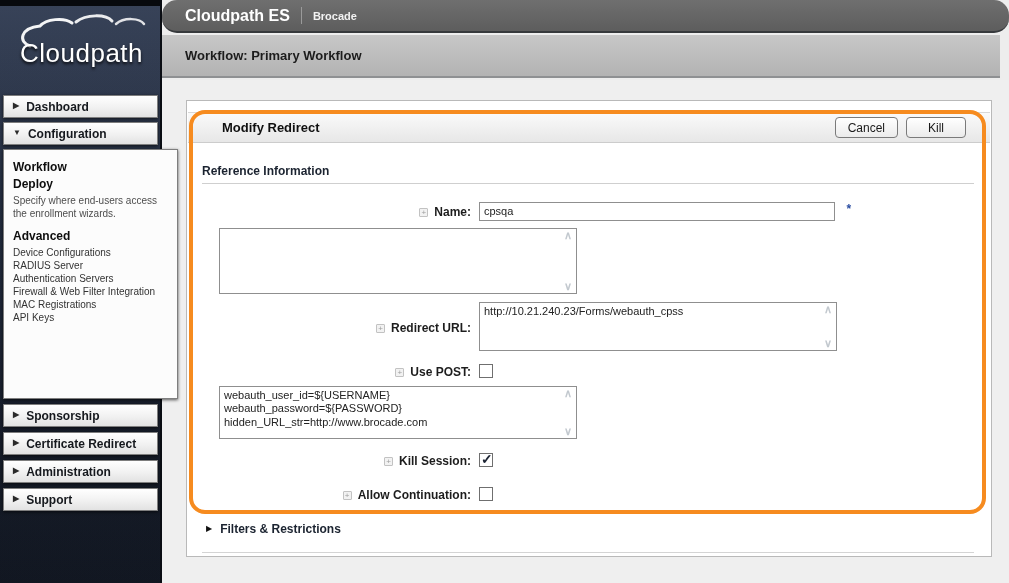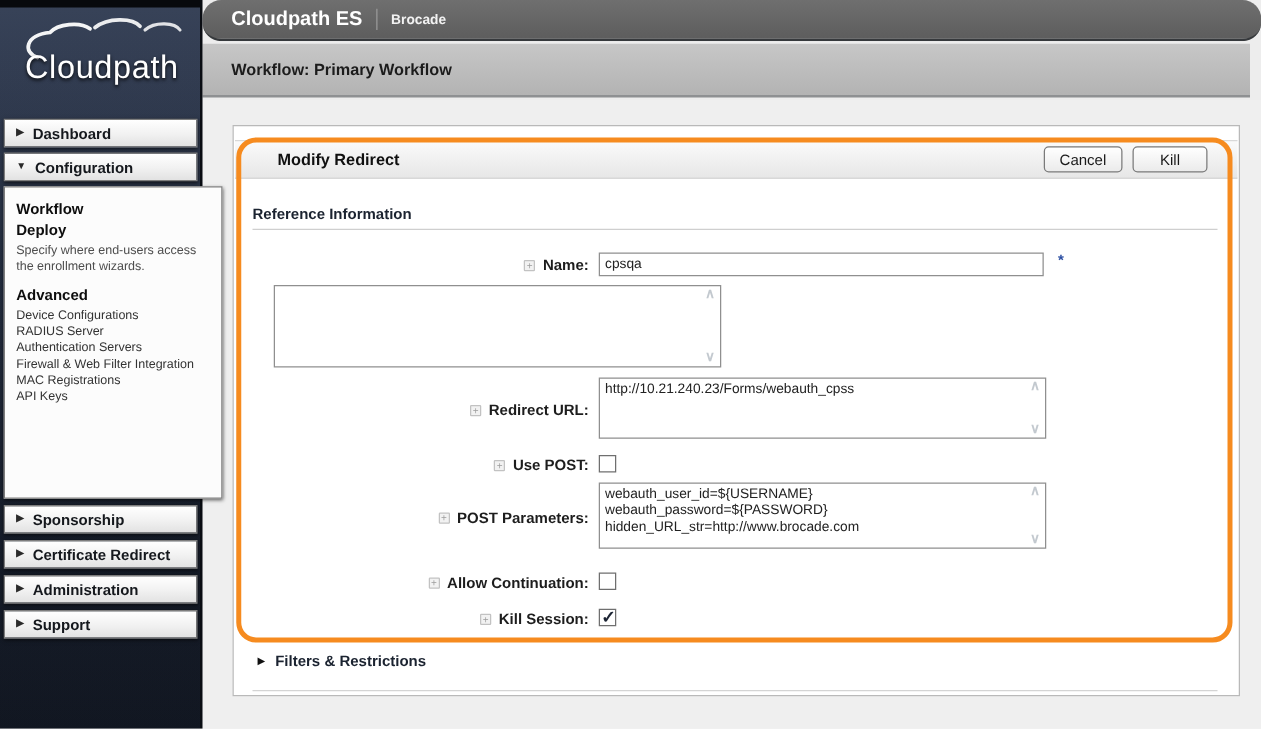--- a/index.html
+++ b/index.html
@@ -265,43 +265,42 @@
       </div>
 
       <div class="row" style="margin-top:11px;">
         <div class="lbl"><span class="help-ico"></span><span>Use POST:</span></div>
         <div class="ctl">
           <div class="cb"></div>
         </div>
       </div>
 
       <div class="row" style="margin-top:7px;">
-        <div class="lbl"><span class="help-ico"></span><span>POST Parameters:</span></div>
         <div class="ctl">
           <textarea class="ta post" style="">webauth_user_id=${USERNAME}
 webauth_password=${PASSWORD}
 hidden_URL_str=http://www.brocade.com</textarea>
           <div class="scroll-arrows">
             <div class="up">∧</div>
             <div class="dn">∨</div>
           </div>
         </div>
       </div>
 
+      <div class="row" style="margin-top:12px;">
+        <div class="lbl"><span class="help-ico"></span><span>Kill Session:</span></div>
+        <div class="ctl">
+          <div class="cb checked"></div>
+        </div>
+      </div>
+
       <div class="row" style="margin-top:17px;">
         <div class="lbl"><span class="help-ico"></span><span>Allow Continuation:</span></div>
         <div class="ctl">
           <div class="cb"></div>
-        </div>
-      </div>
-
-      <div class="row" style="margin-top:12px;">
-        <div class="lbl"><span class="help-ico"></span><span>Kill Session:</span></div>
-        <div class="ctl">
-          <div class="cb checked"></div>
         </div>
       </div>
 
     </div>
 
     <div class="collapsed-section">
       <span class="tri">▶</span>
       <span class="cs-title">Filters &amp; Restrictions</span>
     </div>
 

